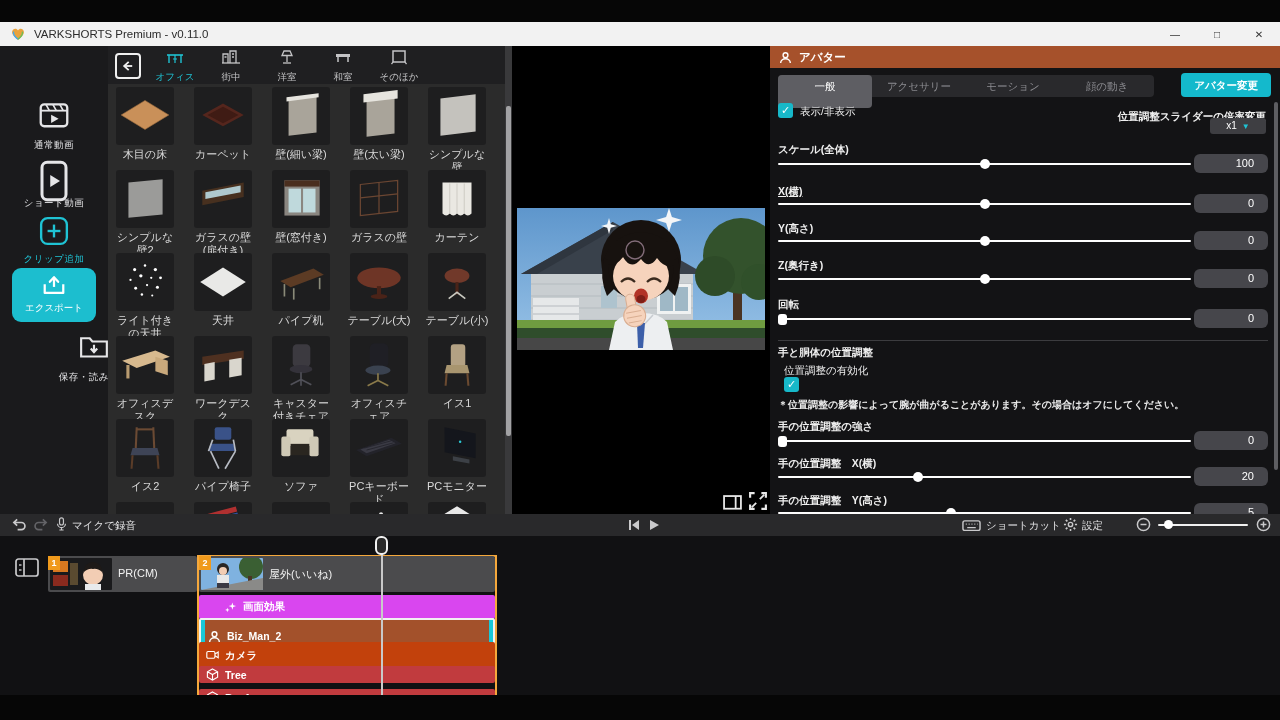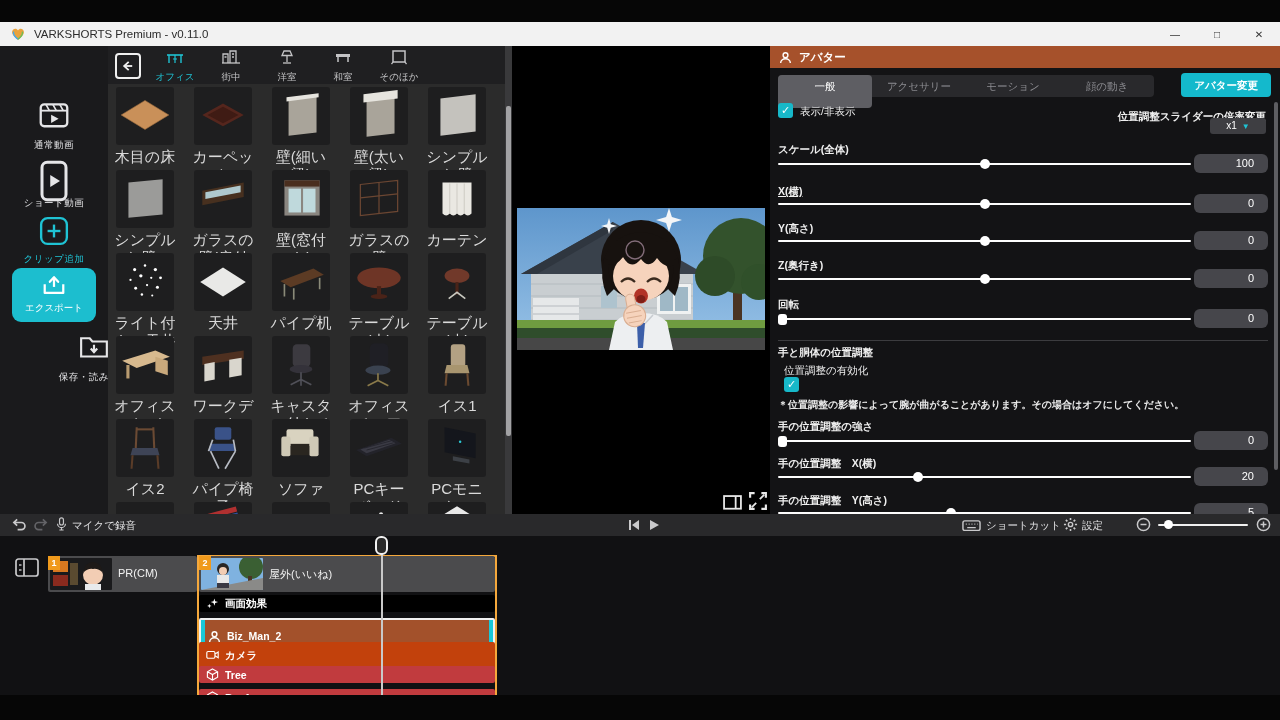--- a/index.html
+++ b/index.html
@@ -29,21 +29,21 @@
         color:#F0F0F0;display:flex;align-items:center;justify-content:center;background:transparent;}
   #backbtn svg{width:14px;height:14px;}
   .atab{position:absolute;top:3px;width:54px;text-align:center;color:#C4C4C6;}
   .atab .ticon{display:inline-block;width:20px;height:17px;}
   .atab .tlabel{display:block;font-size:9.5px;margin-top:1px;}
   .atab.active{color:#1FC3D4;}
   #assetgrid{position:absolute;left:4px;top:41px;width:390px;display:grid;
         grid-template-columns:repeat(5,66px);grid-auto-rows:83px;column-gap:12px;}
   .acell{text-align:center;}
   .acell .tile{width:58px;height:58px;margin:0 auto;background:#1E1E1F;border-radius:3px;}
-  .acell .alabel{font-size:15px;color:#DADADA;line-height:1.2;margin-top:3px;display:block;}
+  .acell .alabel{font-size:11px;color:#DADADA;line-height:1.2;margin-top:3px;display:block;}
   
   #assetscroll{position:absolute;left:505px;top:46px;width:7px;height:468px;background:#39393B;}
   #assetscroll .sthumb{position:absolute;left:1px;top:60px;width:5px;height:330px;background:#A2A2A4;border-radius:2px;}
   
   #preview{position:absolute;left:512px;top:46px;width:258px;height:468px;background:#000;}
   #previewvideo{position:absolute;left:5px;top:162px;width:248px;height:142px;}
   .pbtn{position:absolute;color:#E8E8E8;}
   
   #rightpanel{position:absolute;left:770px;top:46px;width:510px;height:468px;background:#131315;overflow:hidden;}
   #rphead{position:absolute;left:0;top:0;width:100%;height:22px;background:#A6512B;color:#fff;
@@ -747,21 +747,21 @@
             <circle cx="22" cy="11" r="6" fill="#2A2624"></circle>
             <circle cx="22" cy="13" r="4" fill="#F2CDB4"></circle>
             <rect x="16" y="17" width="12" height="10" fill="#E8E8E8"></rect>
             <rect x="16" y="25" width="12" height="5" fill="#3A3A44"></rect>
           </svg>
       </span>
       <span class="clabel">屋外(いいね)</span>
     </div>
 
     <div id="trackbars">
-        <div class="trackbar" style="top: 59px; height: 17px; background: #000000;">
+        <div class="trackbar" style="top: 59px; height: 24px; background: #d946ef; padding-left: 18px;">
           <span class="tico">
             <svg viewBox="0 0 14 14">
               <path d="M9 1.5 L9.9 4.6 L13 5.5 L9.9 6.4 L9 9.5 L8.1 6.4 L5 5.5 L8.1 4.6 Z" fill="currentColor"></path>
               <path d="M3.6 7.2 L4.2 9 L6 9.6 L4.2 10.2 L3.6 12 L3 10.2 L1.2 9.6 L3 9 Z" fill="currentColor"></path>
             </svg>
           </span>
           <span class="tlab">画面効果</span>
         </div>
         <div class="trackbar selected" style="top: 82px; height: 36px; background: rgb(163, 81, 43);">
           <span class="handle" style="left: 0px;"></span>

